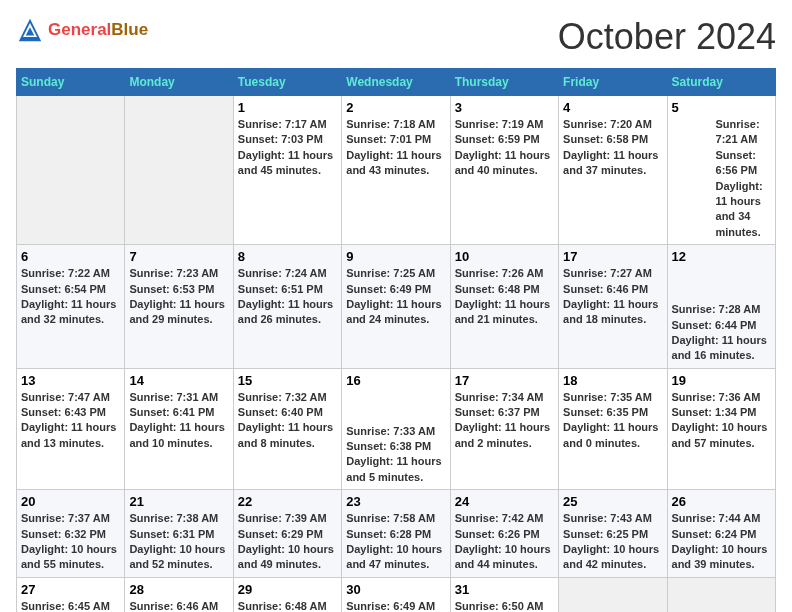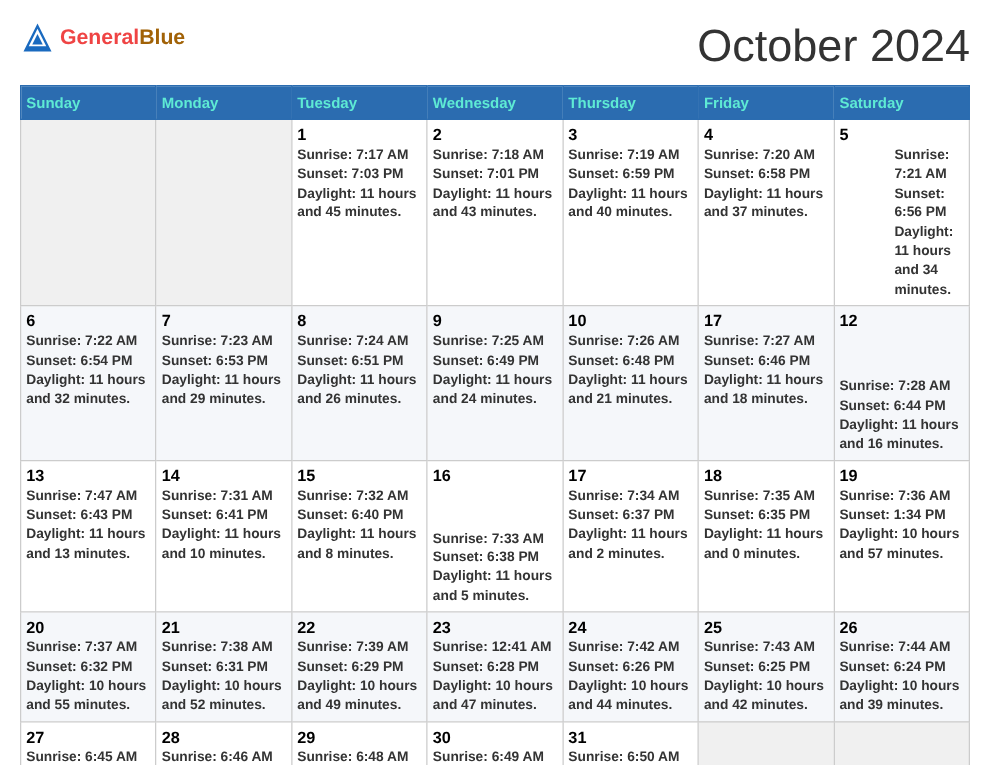--- a/index.html
+++ b/index.html
@@ -238,21 +238,21 @@
 Daylight: 10 hours and 52 minutes.</div>
         </td>
         <td>
           <span class="day-number">22</span>
           <div class="day-info" style="white-space: pre-line;">Sunrise: 7:39 AM
 Sunset: 6:29 PM
 Daylight: 10 hours and 49 minutes.</div>
         </td>
         <td>
           <span class="day-number">23</span>
-          <div class="day-info" style="white-space: pre-line;">Sunrise: 12:41 AM
+          <div class="day-info" style="white-space: pre-line;">Sunrise: 7:58 AM
 Sunset: 6:28 PM
 Daylight: 10 hours and 47 minutes.</div>
         </td>
         <td>
           <span class="day-number">24</span>
           <div class="day-info" style="white-space: pre-line;">Sunrise: 7:42 AM
 Sunset: 6:26 PM
 Daylight: 10 hours and 44 minutes.</div>
         </td>
         <td>

